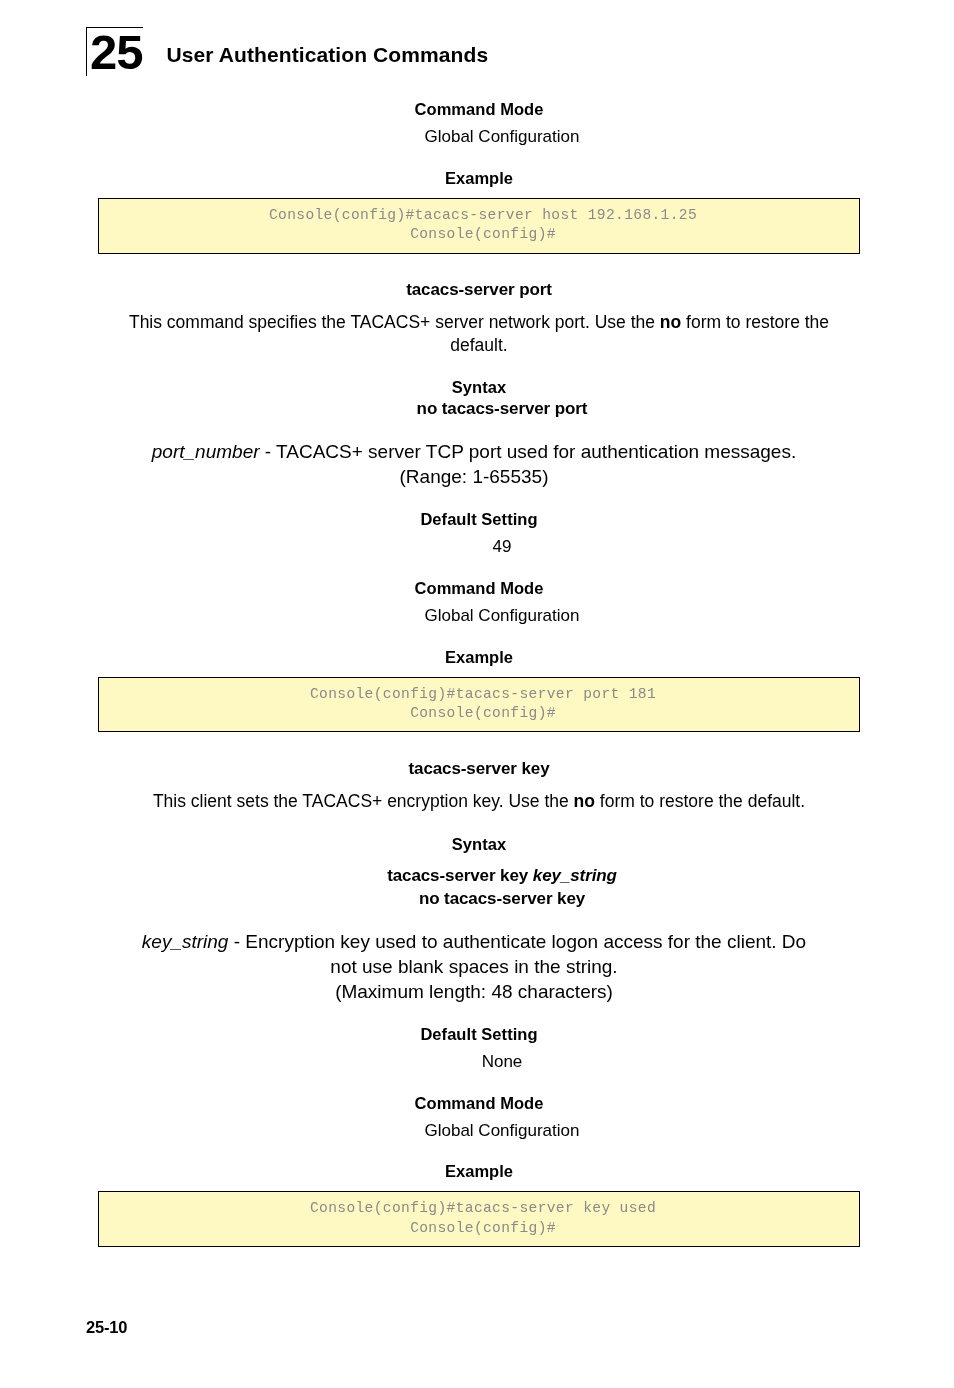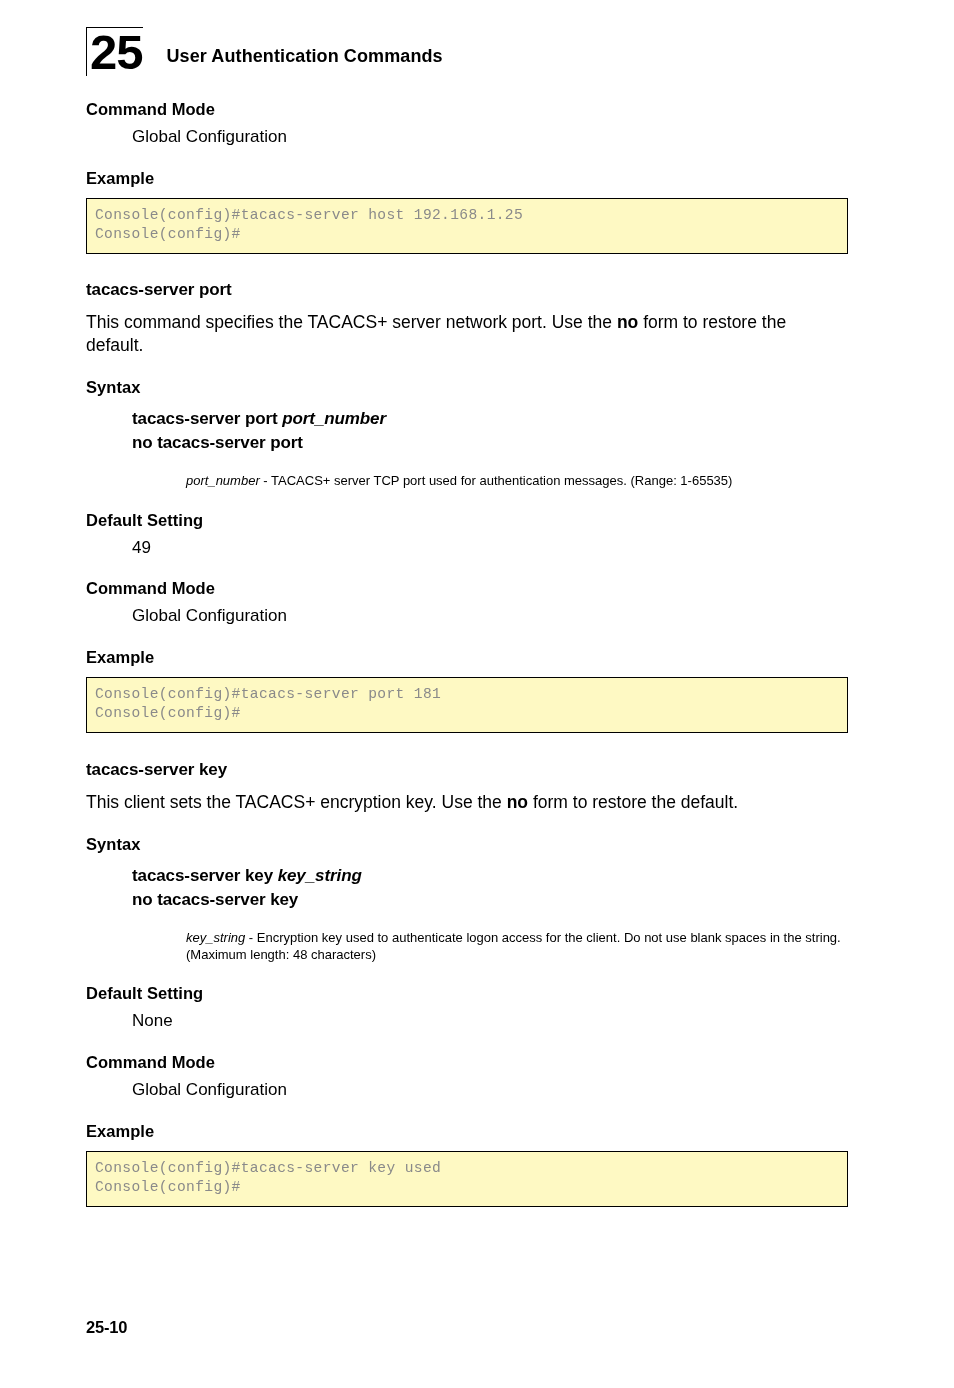--- a/index.html
+++ b/index.html
@@ -31,34 +31,35 @@
     font-weight: bold;
     font-size: 49px;
     line-height: 0.95;
     letter-spacing: -1px;
     border-top: 1.5px solid #000;
     border-left: 1.5px solid #000;
     padding: 1px 0 0 3px;
     color: #000;
   }
   .header-title {
-    font-size: 18px;
+    font-size: 21px;
     font-weight: bold;
     color: #000;
     margin-left: 24px;
     padding-bottom: 9px;
     letter-spacing: 0.1px;
   }
 
   
   .content {
     position: absolute;
-    left: 86px;
+    left: 98px;
     top: 100px;
     width: 762px;
+    text-align: center;
   }
 
   .sec-head {
     font-size: 16.5px;
     font-weight: bold;
     margin: 0;
     letter-spacing: 0.05px;
   }
   .sec-head.gap {
     margin-top: 21px;
@@ -93,22 +94,22 @@
   }
   .syntax-line.tight {
     margin-top: 0;
   }
   .syntax-line i {
     font-weight: bold;
     font-style: italic;
   }
 
   .param-block {
-    margin: 18px 0 0 100px;
-    font-size: 13px;
+    margin: 18px 0 0 36px;
+    font-size: 19px;
     line-height: 1.32;
     width: 680px;
   }
   .param-block i { font-style: italic; }
 
   
   .code-box {
     border: 1.6px solid #000;
     margin-top: 10px;
     padding: 7px 0 8px 8px;
@@ -159,23 +160,20 @@
 
     <div style="margin-top:26px;">
       <div class="cmd-title">tacacs-server port</div>
 
       <p class="para">
         <span>This command specifies the TACACS+ server network port. Use the </span><b>no</b><span> form to restore the default.</span>
       </p>
 
       <div class="sec-head gap">Syntax</div>
 
-      <div class="syntax-line">
-        <span>tacacs-server port </span><i>port_number</i>
-      </div>
       <div class="syntax-line tight">no tacacs-server port</div>
 
       <div class="param-block">
         <i>port_number</i><span> - TACACS+ server TCP port used for authentication messages. (Range: 1-65535)</span>
       </div>
 
       <div class="sec-head gap">Default Setting</div>
       <div class="indent-1">49</div>
 
       <div class="sec-head gap">Command Mode</div>

